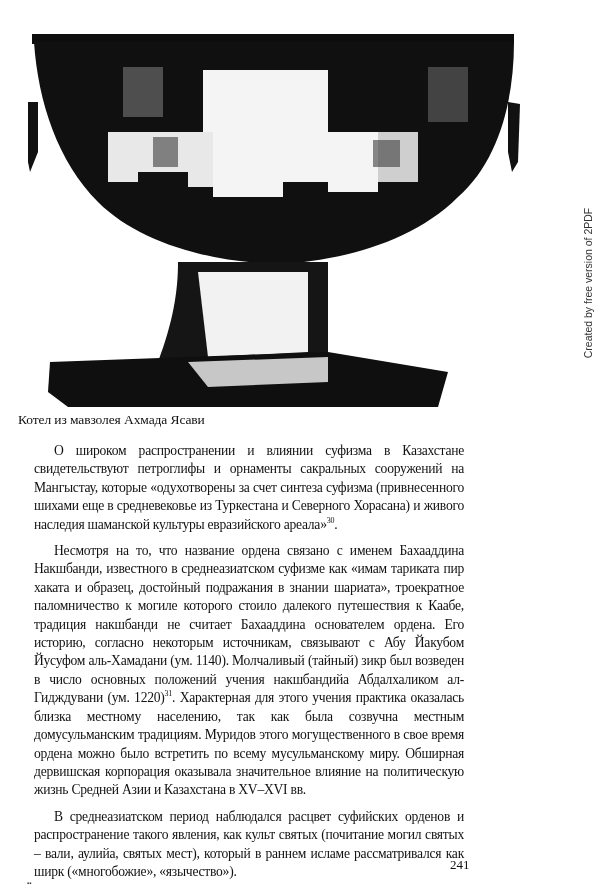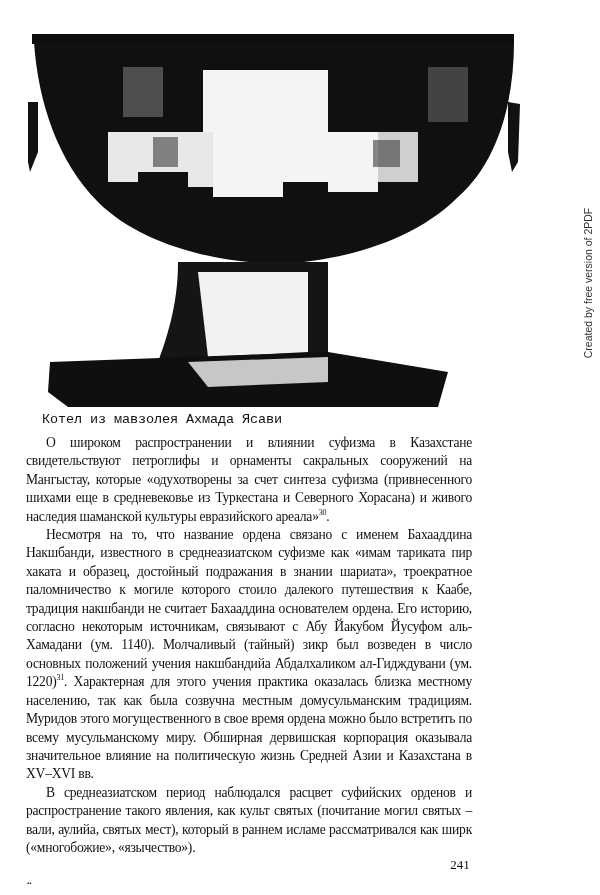--- a/index.html
+++ b/index.html
@@ -1,24 +1,24 @@
 <!DOCTYPE html>
 <html><head>
 <meta charset="utf-8">
 <style>
   html, body { margin: 0; padding: 0; background: #ffffff; }
   body { width: 600px; height: 895px; position: relative; overflow: hidden;
          font-family: "Liberation Serif", "DejaVu Serif", serif; color: #111; }
   .photo { position: absolute; left: 28px; top: 22px; width: 500px; height: 385px; }
-  .caption { position: absolute; left: 42px; top: 412px; font-size: 13.5px; letter-spacing: -0.1px; font-family: Liberation Mono, monospace; }
+  .caption { position: absolute; left: 18px; top: 412px; font-size: 13.5px; letter-spacing: -0.1px; }
   .body-text { position: absolute; left: 26px; top: 434px; width: 446px; font-size: 13.6px;
                line-height: 18.4px; text-align: justify; letter-spacing: -0.25px; }
-  .body-text p { margin: 0; text-indent: 20px; }
+  .body-text p { margin: 8px; text-indent: 20px; }
   .body-text sup { font-size: 8px; line-height: 0; }
-  .page-number { position: absolute; left: 450px; top: 857px; width: 20px; text-align: center; font-size: 13px; }
+  .page-number { position: absolute; left: 450px; top: 857px; width: 20px; text-align: left; font-size: 13px; }
   .watermark { position: absolute; left: 580px; top: 200px; width: 16px; height: 165px; }
   .watermark span { position: absolute; left: 50%; top: 50%; transform: translate(-50%, -50%) rotate(-90deg);
                     white-space: nowrap; font-family: "Liberation Sans", "DejaVu Sans", sans-serif;
                     font-size: 10.5px; color: #333; }
   .scan-speck { position: absolute; left: 27px; top: 880px; font-size: 6px; color: #333; }
 </style>
 </head>
 <body>
 
 <div class="photo">

